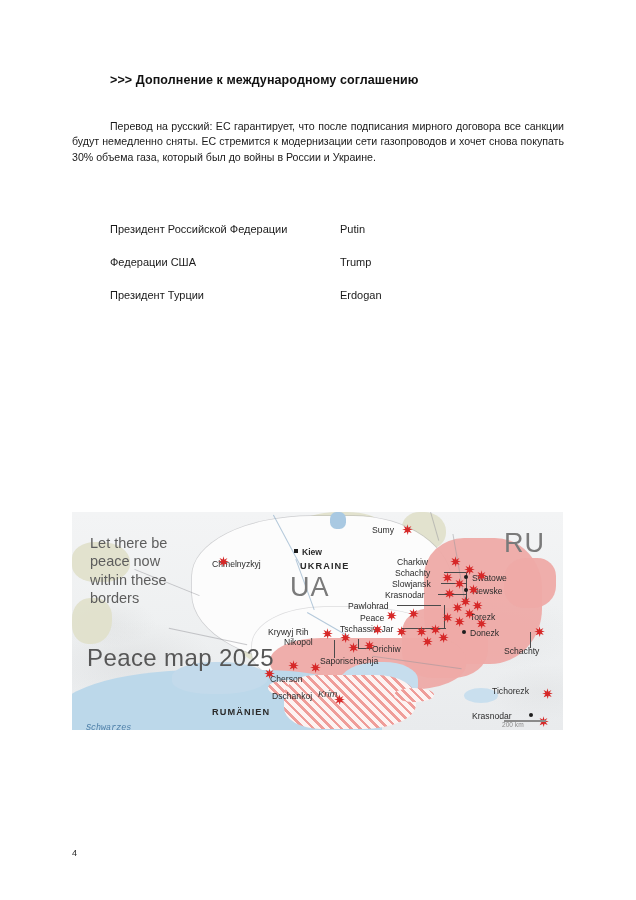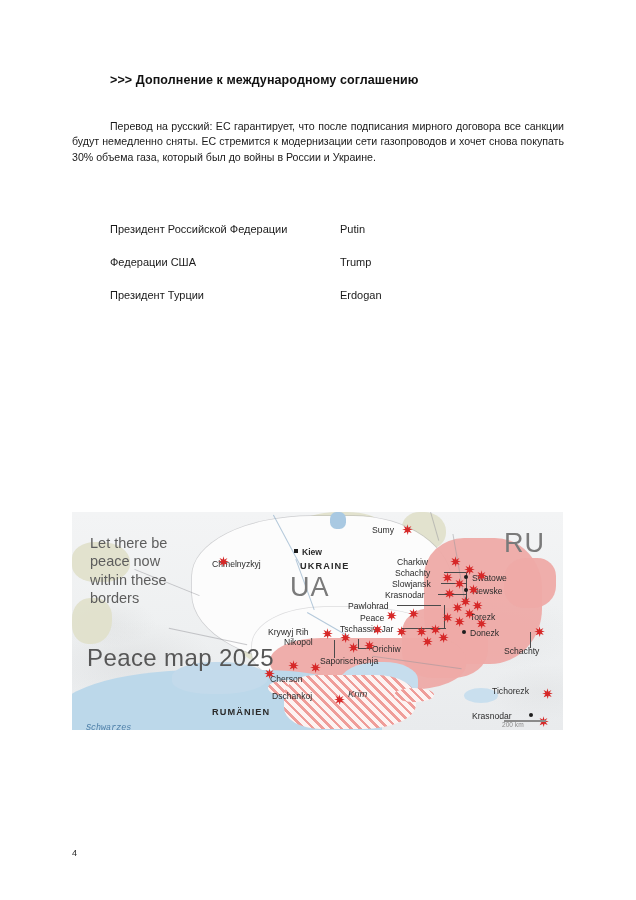--- a/index.html
+++ b/index.html
@@ -593,21 +593,21 @@
 
     <div id="map-watermarks">
         <div class="m-label watermark-cc" style="left: 218px; top: 62px;">UA</div>
         <div class="m-label watermark-cc" style="left: 432px; top: 18px;">RU</div>
       </div>
     <div id="map-countries">
         <div class="m-label country" style="left: 228px; top: 50px;">UKRAINE</div>
         <div class="m-label country" style="left: 140px; top: 196px;">RUMÄNIEN</div>
       </div>
     <div id="map-regions">
-        <div class="m-label region" style="left: 246px; top: 177px; margin-left: 30px;">Krim</div>
+        <div class="m-label region" style="left: 246px; top: 177px;">Krim</div>
       </div>
     <div id="map-sealabels">
         <div class="m-label sea-label" style="left: 14px; top: 212px;">Schwarzes</div>
       </div>
 
     <div class="scalebar-line" style="left:432px; top:208px; width:42px;"></div>
     <div class="m-label scalebar-text" id="scale-text" style="left: 430px; top: 210px;">200 km</div>
 
     <div class="overlay-text" id="peace-quote">Let there be
 peace now

